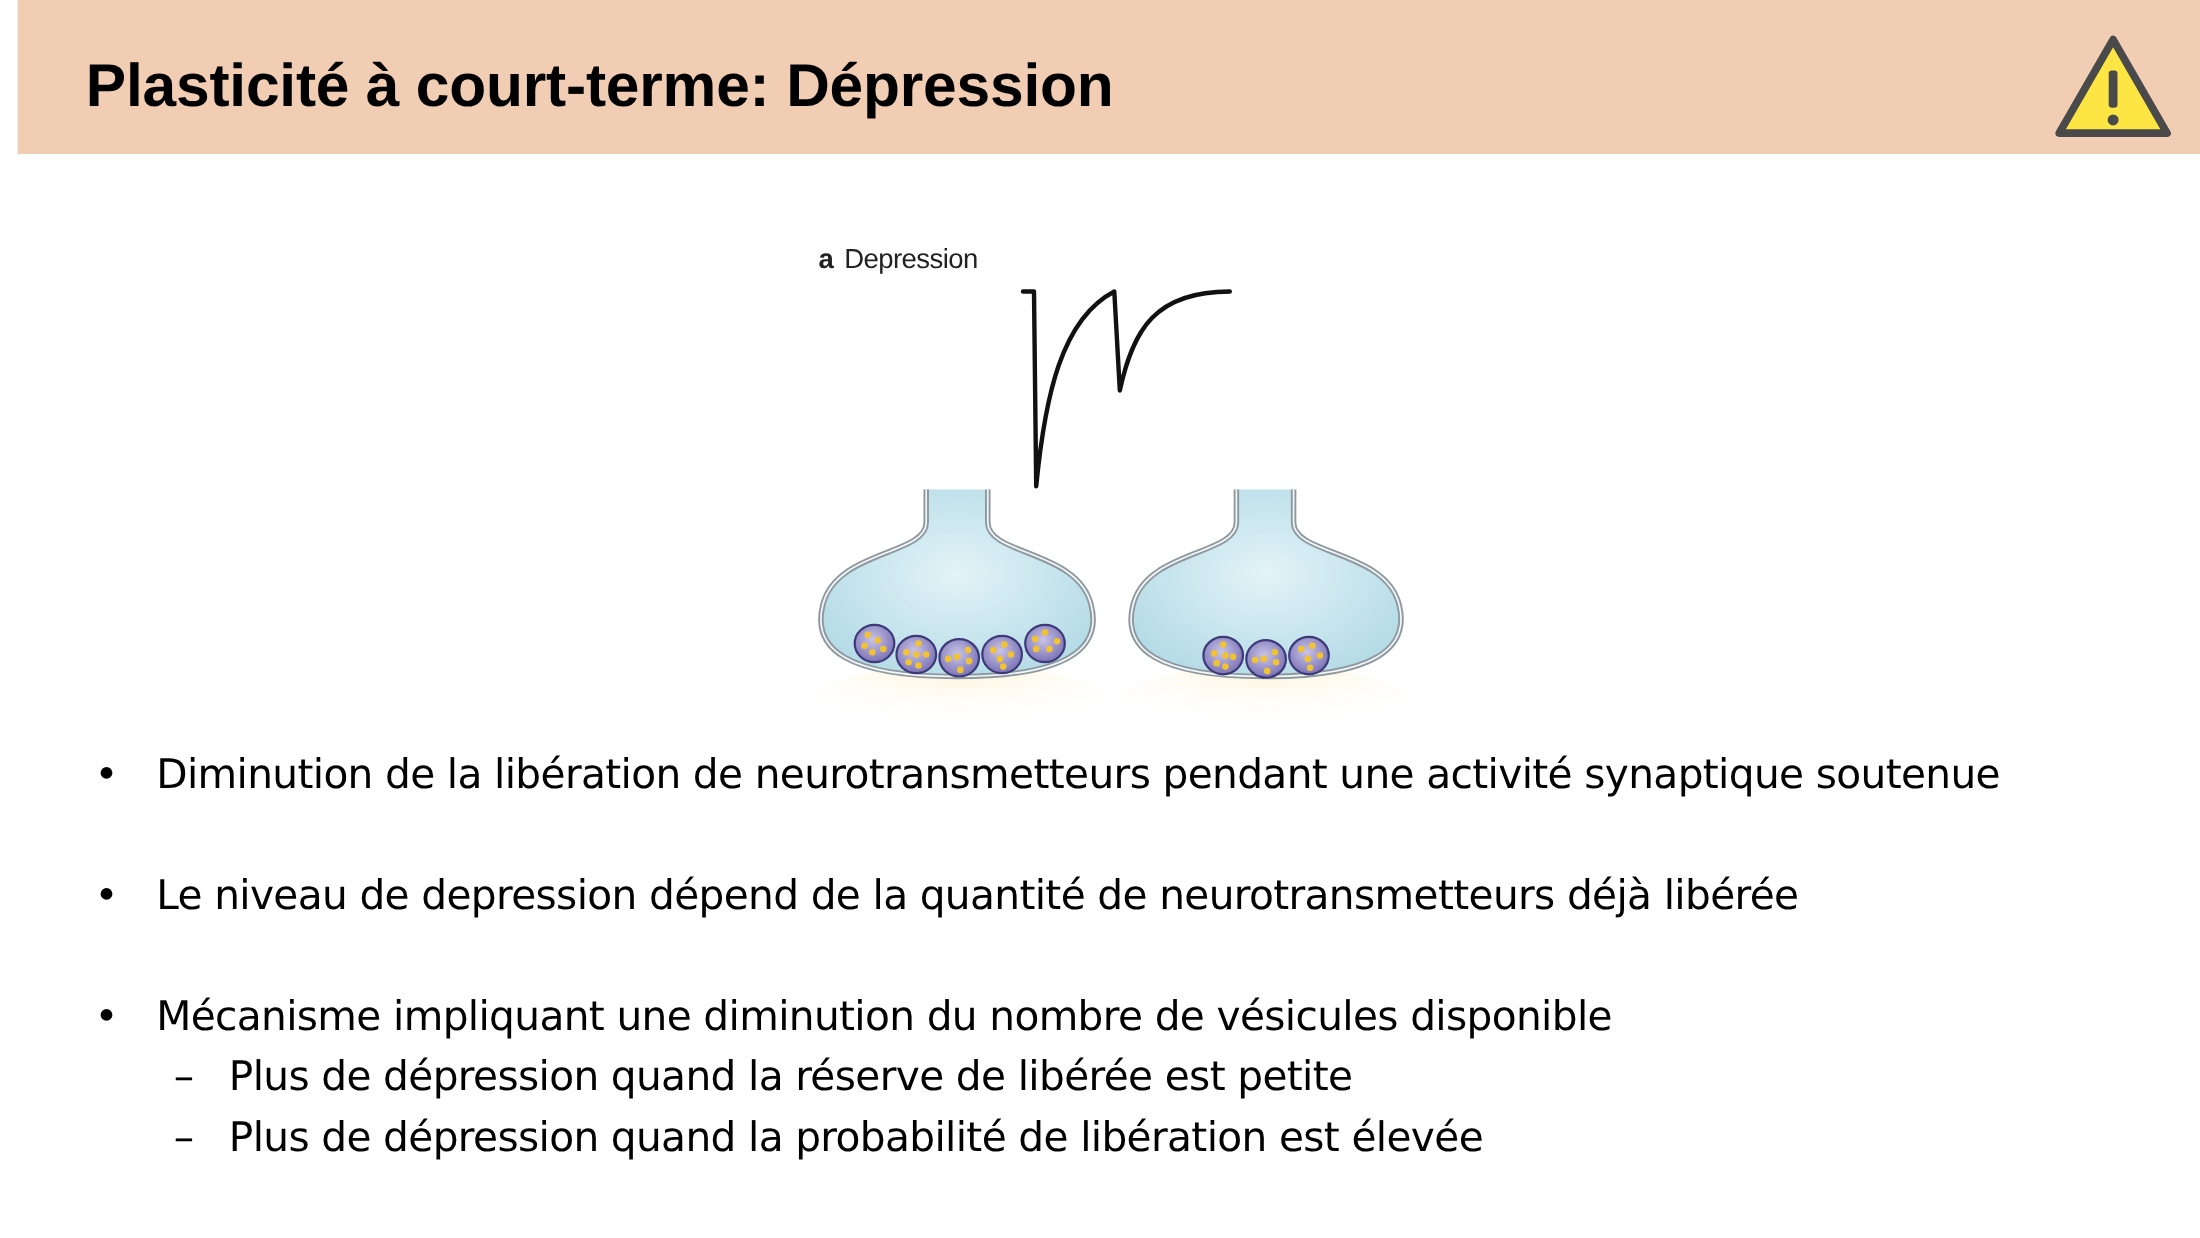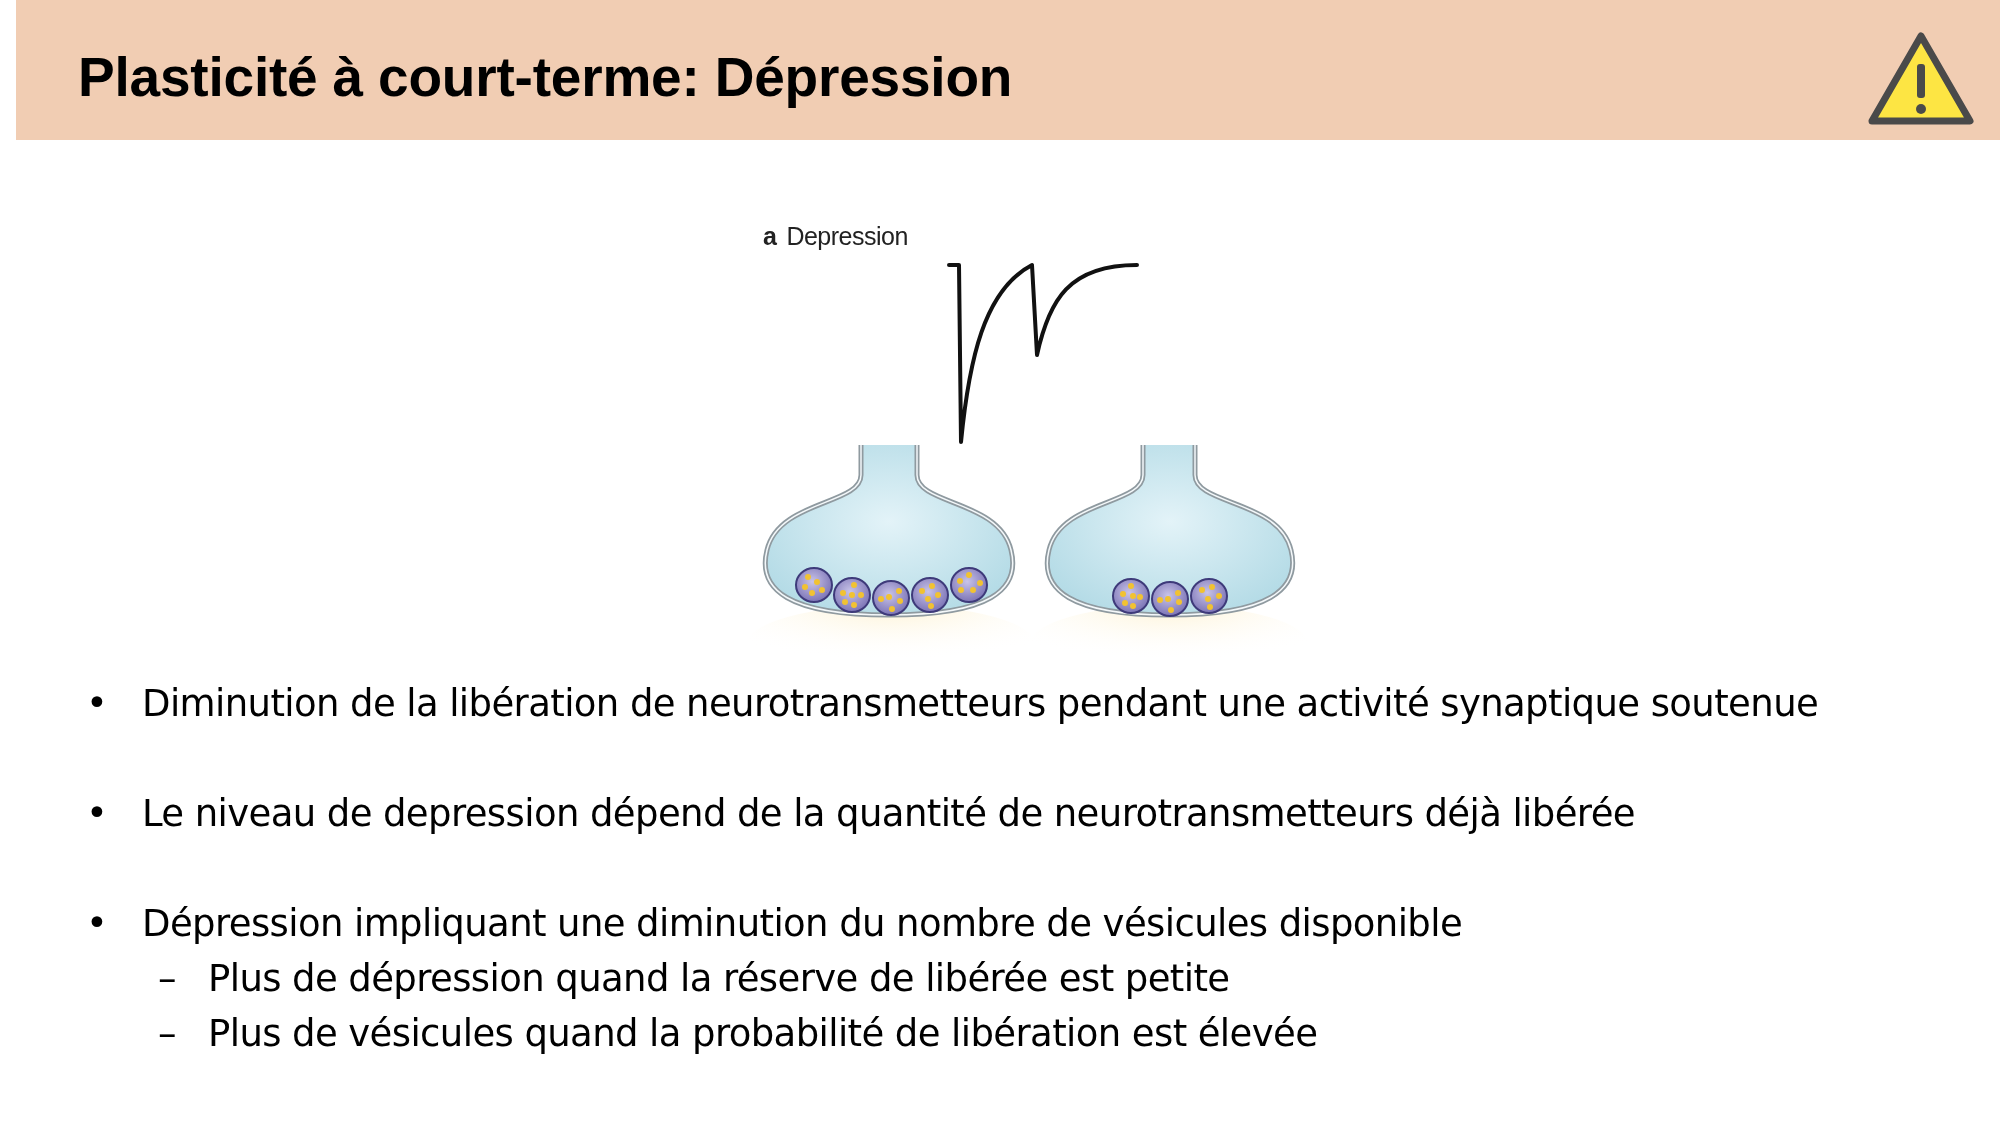--- a/index.html
+++ b/index.html
@@ -39,21 +39,21 @@
     }
     .warning {
       position: absolute;
       left: 1850px;
       top: 30px;
       width: 110px;
       height: 98px;
     }
     .figure {
       position: absolute;
-      left: 749px;
+      left: 730px;
       top: 210px;
       width: 570px;
       height: 460px;
       text-decoration: underline;
     }
     .fig-label {
       position: absolute;
       left: 14px;
       top: 12px;
       font-family: "Liberation Sans", sans-serif;
@@ -221,25 +221,25 @@
     <div class="bullet" style="left:142px; top:685px;">
       <span class="marker">•</span>
       <span>Diminution de la libération de neurotransmetteurs pendant une activité synaptique soutenue</span>
     </div>
     <div class="bullet" style="left:142px; top:795px;">
       <span class="marker">•</span>
       <span>Le niveau de depression dépend de la quantité de neurotransmetteurs déjà libérée</span>
     </div>
     <div class="bullet" style="left:142px; top:905px;">
       <span class="marker">•</span>
-      <span>Dépression impliquant une diminution du nombre de vésicules disponible</span>
+      <span>Mécanisme impliquant une diminution du nombre de vésicules disponible</span>
     </div>
     <div class="bullet sub" style="left:208px; top:960px;">
       <span class="marker">–</span>
       <span>Plus de dépression quand la réserve de libérée est petite</span>
     </div>
     <div class="bullet sub" style="left:208px; top:1015px;">
       <span class="marker">–</span>
-      <span>Plus de vésicules quand la probabilité de libération est élevée</span>
+      <span>Plus de dépression quand la probabilité de libération est élevée</span>
     </div>
   </div>
 
 </div>
 
 </body></html>

